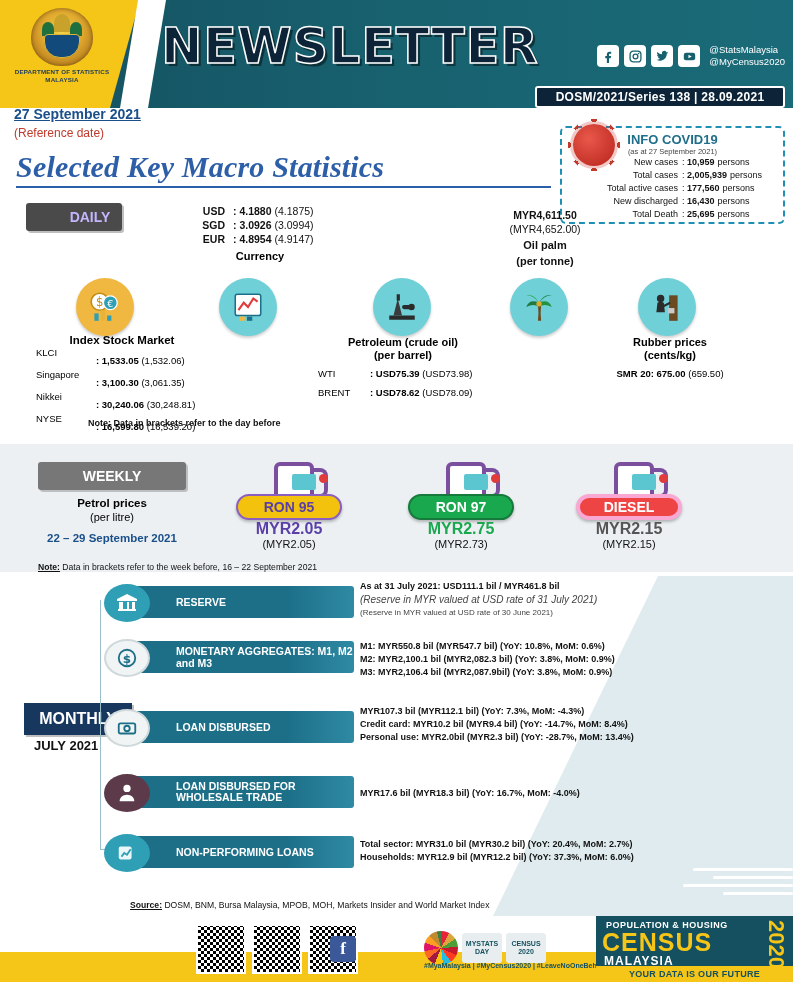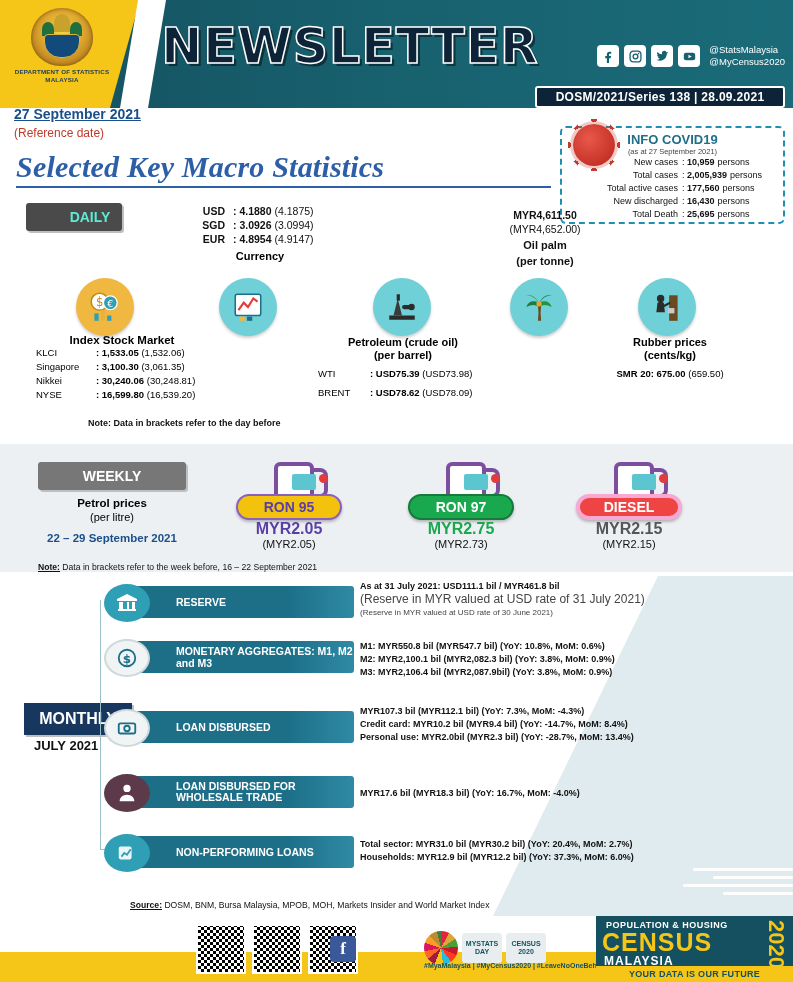--- a/index.html
+++ b/index.html
@@ -124,21 +124,21 @@
     background:
       radial-gradient(circle 3px at 50% 0%, #c0392b 99%, transparent 100%),
       radial-gradient(circle 3px at 50% 100%, #c0392b 99%, transparent 100%),
       radial-gradient(circle 3px at 0% 50%, #c0392b 99%, transparent 100%),
       radial-gradient(circle 3px at 100% 50%, #c0392b 99%, transparent 100%);
   }
   .virus:after { transform: translate(-50%,-50%) rotate(45deg); }
   
   .badge-daily {
     position: absolute; left: 26px; top: 203px; width: 96px; height: 28px;
-    background: #4a4a4a; color: #5eead4; font-weight: bold; font-size: 14px;
+    background: #4a4a4a; color: #c4b5fd; font-weight: bold; font-size: 14px;
     display: flex; align-items: center; justify-content: center; border-radius: 3px;
     box-shadow: 2px 2px 0 rgba(0,0,0,.25);
     padding-left: 32px;
   }
   .currency-block { position: absolute; left: 185px; top: 204px; width: 150px; }
   .cur-row { font-size: 10.5px; line-height: 14px; color: #111; display: flex; }
   .cur-row .c { flex: 0 0 40px; text-align: right; font-weight: bold; }
   .cur-row .v { padding-left: 8px; font-weight: bold; }
   .cur-row .v .paren { font-weight: normal; }
   .cur-label { text-align: center; font-size: 11px; font-weight: bold; margin-top: 4px; }
@@ -157,21 +157,21 @@
   .ic2 { left: 219px; top: 278px; background:#6fd0d8; }
   .ic3 { left: 373px; top: 278px; background:#6fd0d8; }
   .ic4 { left: 510px; top: 278px; background:#6fd0d8; }
   .ic5 { left: 638px; top: 278px; background:#6fd0d8; }
   .stock-block {
     position: absolute; left: 22px; top: 334px; width: 200px;
   }
   .stock-title { text-align: center; font-size: 11.5px; font-weight: bold; }
   .stock-row { display: flex; font-size: 9.5px; line-height: 14px; }
   .stock-row .k { flex: 0 0 74px; padding-left: 14px; }
-  .stock-row .v { font-weight: bold; }
+  .stock-row .v { font-weight: bold; margin-top: 8px; }
   .stock-row .v .paren { font-weight: normal; }
   .petro-block { position: absolute; left: 318px; top: 336px; width: 170px; text-align: center; }
   .petro-title { font-size: 11px; font-weight: bold; line-height: 13px; }
   .petro-row { display: flex; font-size: 9.5px; line-height: 15px; margin-top: 4px; text-align: left; }
   .petro-row .k { flex: 0 0 52px; }
   .petro-row .v { font-weight: bold; }
   .petro-row .v .paren { font-weight: normal; }
   .rubber-block { position: absolute; left: 585px; top: 336px; width: 170px; text-align: center; }
   .rubber-title { font-size: 11px; font-weight: bold; line-height: 13px; }
   .rubber-val { font-size: 9.5px; margin-top: 6px; font-weight: bold; }
@@ -621,21 +621,21 @@
 <div class="mrow" style="top:586px;">
   <div class="mbar">RESERVE</div>
   <div class="mcirc mc1">
     <svg width="24" height="24" viewBox="0 0 24 24">
         <path fill="#fff" d="M12 3 2 8v2h20V8zM4 11v7H3v2h18v-2h-1v-7h-3v7h-3v-7h-2v7H8v-7z"></path>
       </svg>
   </div>
 </div>
 <div class="mtext" style="left:360px; top:580px; width:300px;">
   <div><b>As at 31 July 2021: USD111.1 bil / MYR461.8 bil</b></div>
-  <div class="gray" style="font-size:12px;">(Reserve in MYR valued at USD rate of 31 July 2021)</div>
+  <div class="gray" style="font-size:10px;font-style:italic;">(Reserve in MYR valued at USD rate of 31 July 2021)</div>
   <div class="gray" style="font-size:8px;">(Reserve in MYR valued at USD rate of 30 June 2021)</div>
 </div>
 
 <div class="mrow" style="top:641px;">
   <div class="mbar">MONETARY AGGREGATES: M1, M2 and M3</div>
   <div class="mcirc mc2">
     <svg width="22" height="22" viewBox="0 0 24 24">
         <circle cx="12" cy="12" r="9" fill="none" stroke="#1d6f88" stroke-width="2"></circle>
         <text x="12" y="17" font-size="13" text-anchor="middle" fill="#1d6f88" font-family="DejaVu Sans">$</text>
       </svg>

